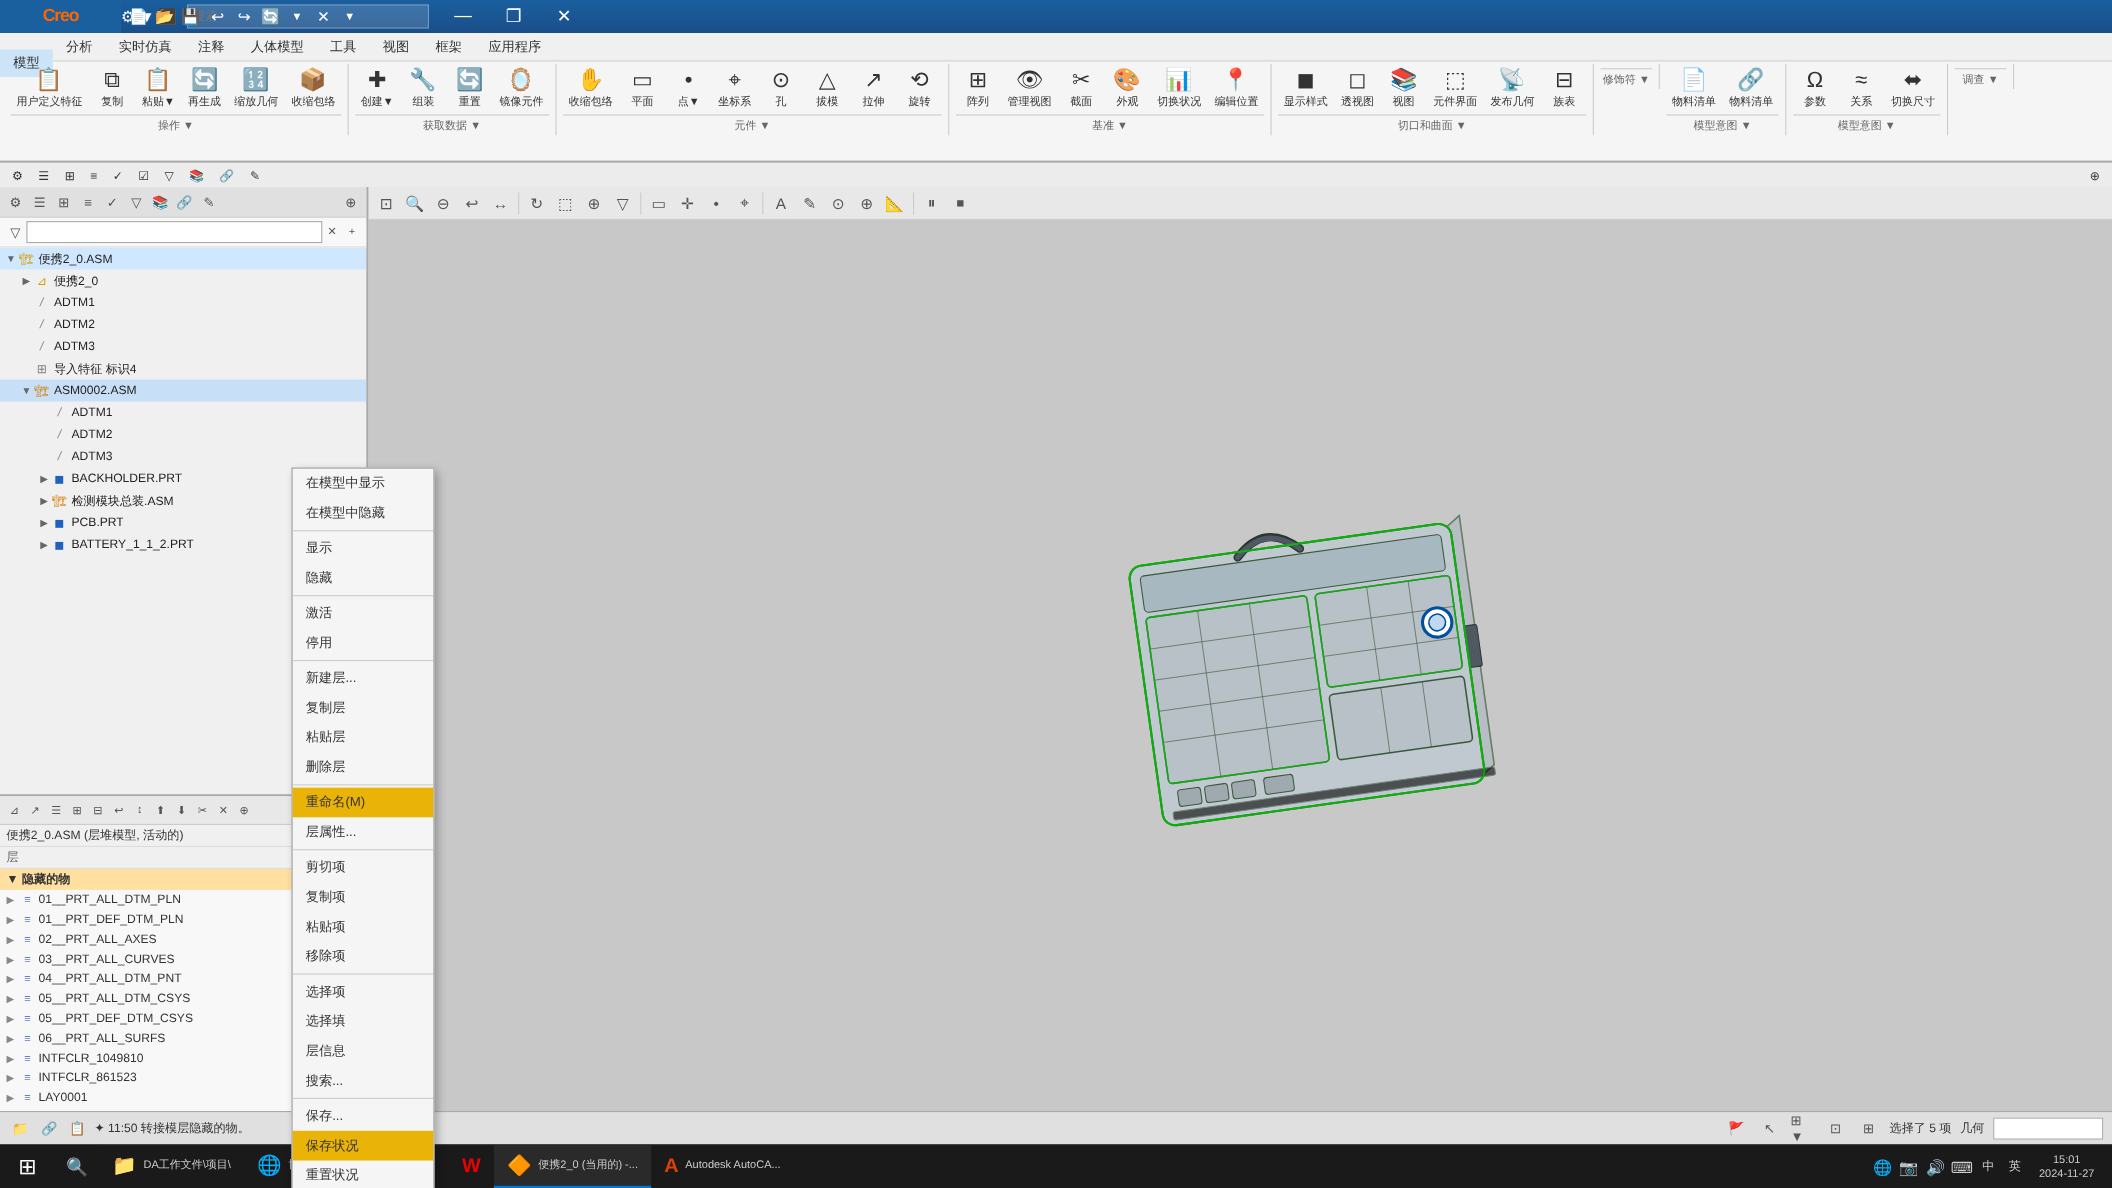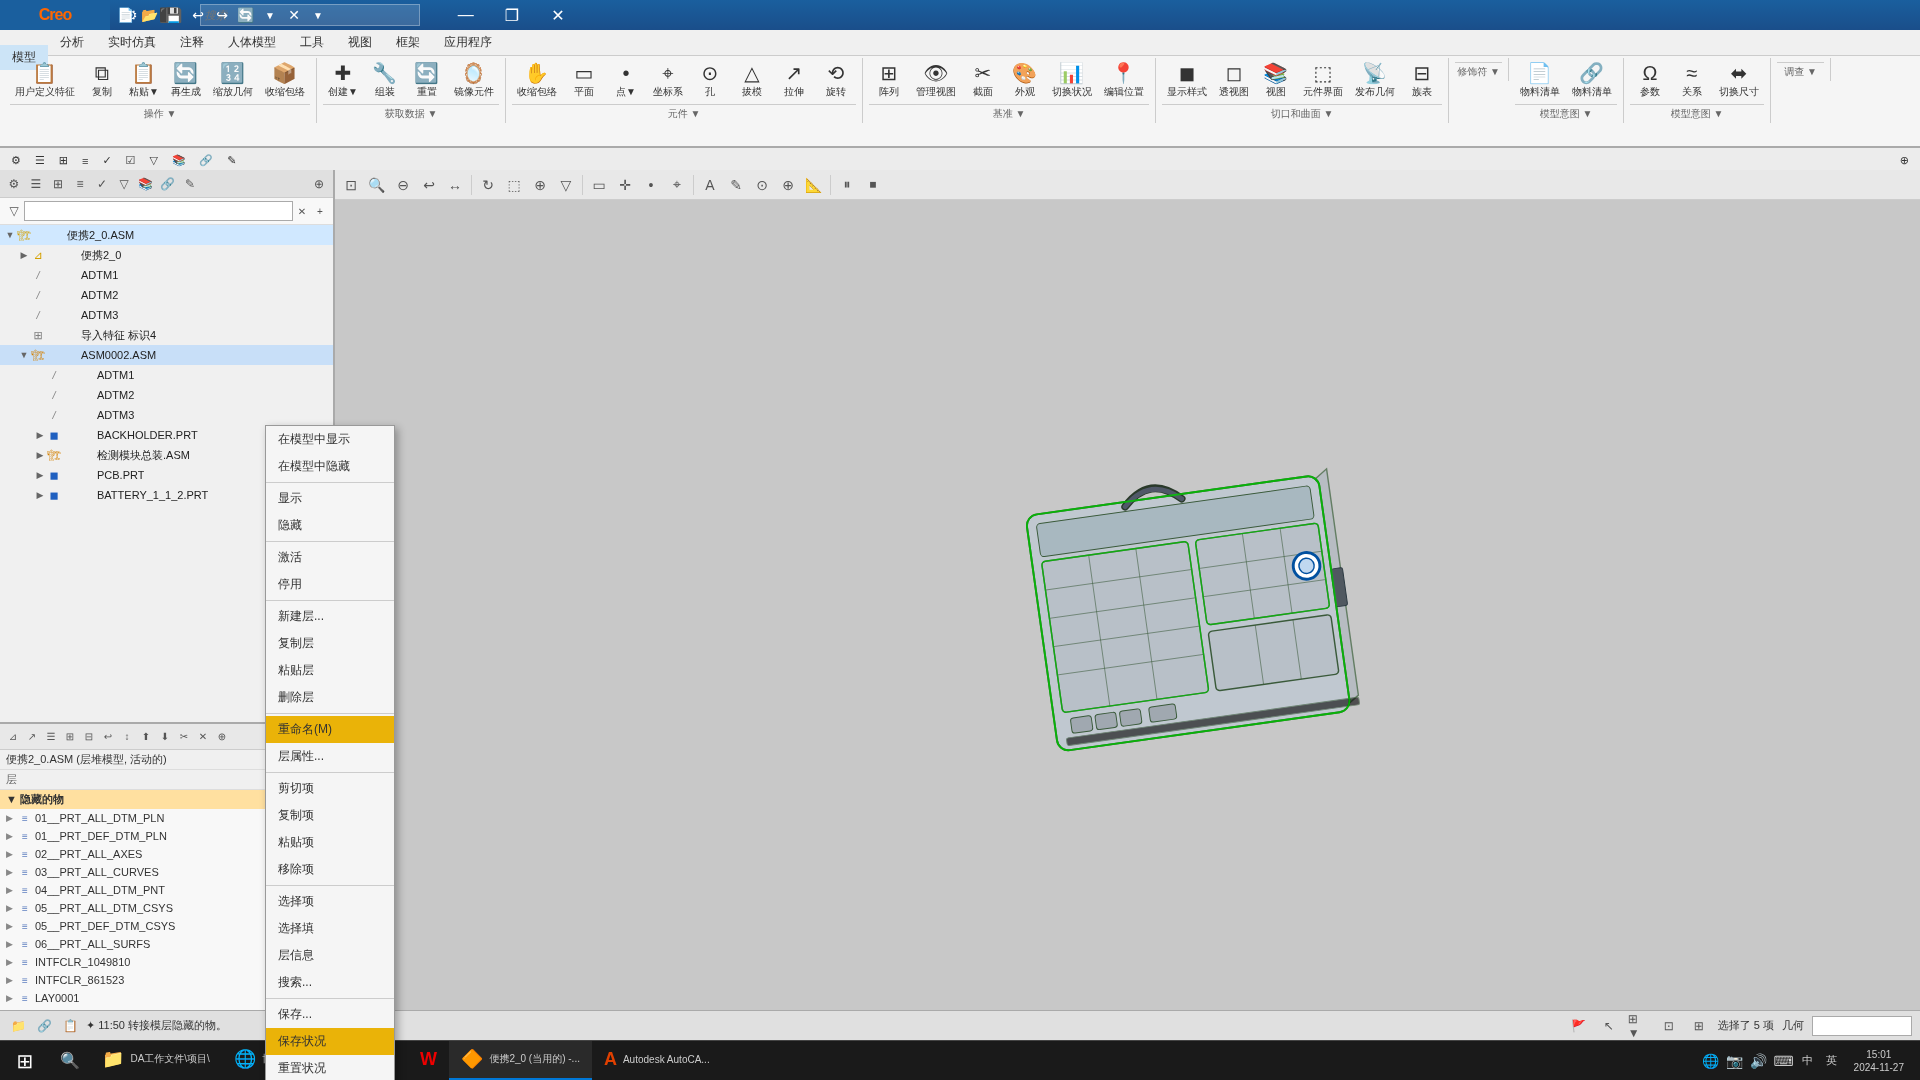--- a/index.html
+++ b/index.html
@@ -1,21 +1,21 @@
 <!DOCTYPE html>
 <html><head>
   <meta charset="utf-8">
   <style>
     * { margin: 0; padding: 0; box-sizing: border-box; }
     body { width: 1920px; height: 1080px; overflow: hidden; font-family: 'Microsoft YaHei', SimSun, sans-serif; font-size: 12px; background: #d4d0c8; user-select: none; }
 
     
     #titlebar {
       width: 100%; height: 30px; background: linear-gradient(to bottom, #1a5f9e, #1a4e8a);
-      display: flex; align-items: center; color: white; position: relative; gap: 15px;
+      display: flex; align-items: center; color: white; position: relative;
     }
     #titlebar .logo { width: 110px; height: 30px; background: #1a5f9e; display: flex; align-items: center; justify-content: center; font-weight: bold; font-size: 14px; color: white; }
     #titlebar .title { flex: 1; text-align: center; font-size: 13px; color: #cce4ff; }
     #titlebar .win-controls { display: flex; gap: 0; margin-right: 0; }
     #titlebar .win-btn { width: 46px; height: 30px; display: flex; align-items: center; justify-content: center; color: white; font-size: 16px; cursor: pointer; }
     #titlebar .search-box { width: 220px; height: 22px; background: rgba(255,255,255,0.15); border: 1px solid rgba(255,255,255,0.3); color: white; padding: 0 4px; font-size: 11px; margin-right: 8px; font-style: italic; }
     #titlebar .search-icons { display: flex; gap: 4px; margin-right: 8px; }
     #titlebar .search-icons span { color: white; font-size: 14px; cursor: pointer; }
 
     
@@ -79,21 +79,21 @@
     #tree-search input { flex: 1; height: 20px; border: 1px solid #aaa; font-size: 11px; padding: 0 4px; }
     .tree-search-btn { width: 18px; height: 20px; display: flex; align-items: center; justify-content: center; cursor: pointer; font-size: 10px; color: #555; }
 
     #tree-content { flex: 1; overflow-y: auto; overflow-x: hidden; }
     .tree-item {
       display: flex; align-items: center; padding: 2px 4px; cursor: pointer; font-size: 11px; color: #222;
       white-space: nowrap; min-height: 18px;
     }
     .tree-item .expand-icon { width: 12px; text-align: center; font-size: 9px; color: #666; flex-shrink: 0; }
     .tree-item .item-icon { width: 16px; height: 16px; margin-right: 3px; flex-shrink: 0; display: flex; align-items: center; justify-content: center; font-size: 11px; }
-    .tree-item .item-label { overflow: hidden; text-overflow: ellipsis; margin-left: 32px; }
+    .tree-item .item-label { overflow: hidden; text-overflow: ellipsis; }
 
     
     .icon-asm { color: #d4a000; }
     .icon-prt { color: #2060c0; }
     .icon-dtm { color: #888; font-style: italic; }
 
     
     #layer-panel {
       border-top: 2px solid #aaa; background: #f8f8f8;
     }

